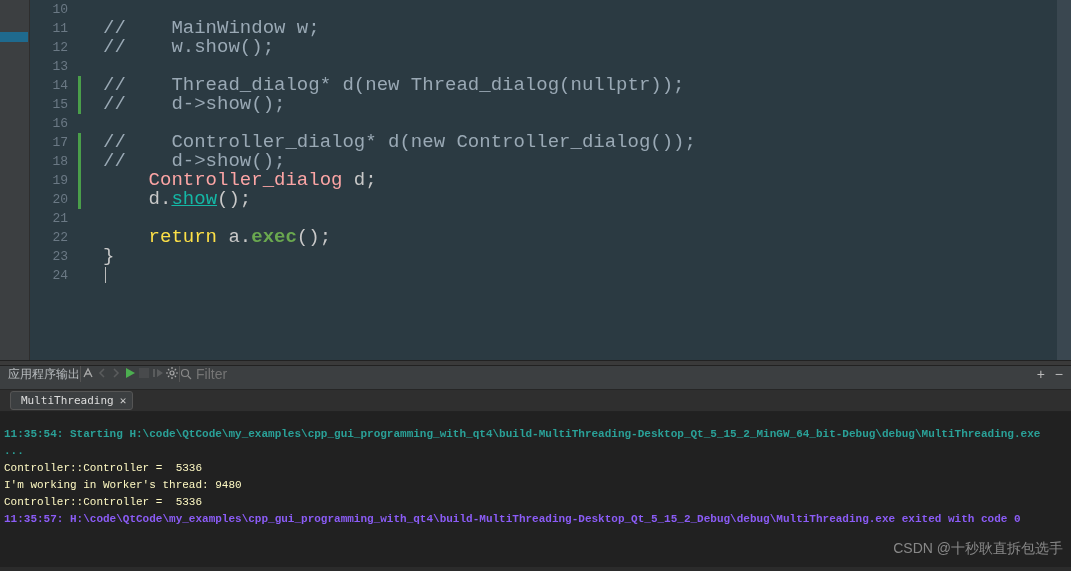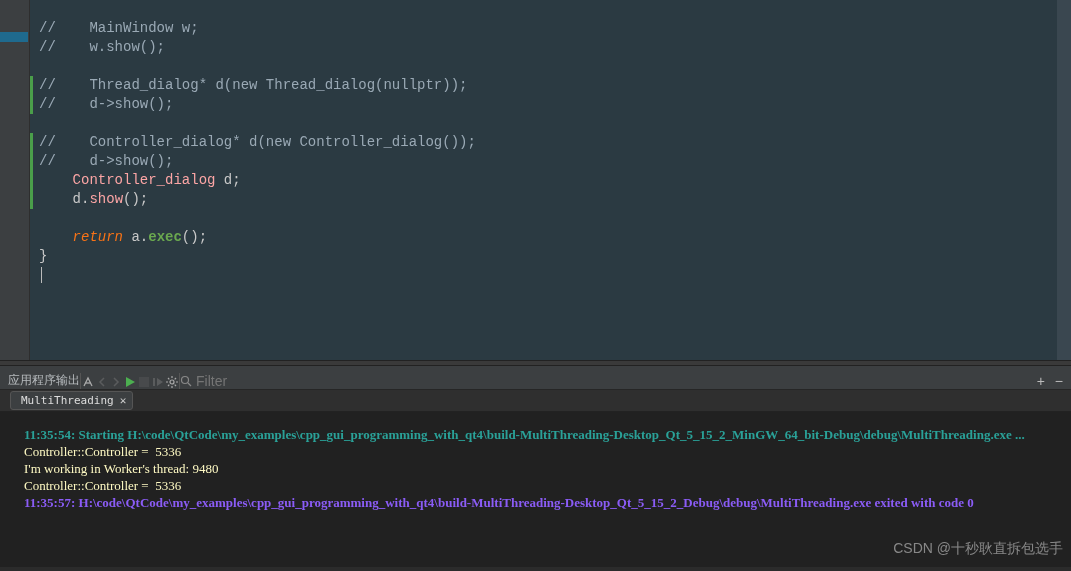--- a/index.html
+++ b/index.html
@@ -52,28 +52,29 @@
     }
     .change-bar .mark {
       height: 19px;
       width: 3px;
     }
     .change-bar .green { background: #4a9e4a; }
     .change-bar .none { background: transparent; }
     .code {
       flex: 1;
       line-height: 19px;
-      font-size: 14px;
+      font-size: 19px;
       white-space: pre;
       padding-left: 6px;
       position: relative;
-    }
-    .kw { color: #f97316; font-style: italic; }
+      margin-left: 16px;
+    }
+    .kw { color: #fde047; }
     .type { color: #fca5a5; }
-    .func { color: #fca5a5; }
+    .func { color: #14b8a6; text-decoration: underline; }
     .green-call { color: #6aa84f; font-weight: bold; }
     .comment { color: #9aa9b5; }
     .plain { color: #c8c8c8; }
     .cursor {
       display: inline-block;
       width: 1px;
       height: 16px;
       background: #bbb;
       vertical-align: middle;
       margin-left: 2px;
@@ -85,21 +86,21 @@
     .splitter {
       height: 6px;
       background: #3a3a3a;
       border-top: 1px solid #222;
       border-bottom: 1px solid #222;
     }
     .output-toolbar {
       background: #3c3f41;
       height: 24px;
       display: flex;
-      align-items: flex-end;
+      align-items: flex-start;
       padding: 0 8px;
       border-bottom: 1px solid #262626;
       color: #b7bbbe;
       font-size: 12px;
       font-family: 'Microsoft YaHei', SimHei, sans-serif;
     }
     .output-toolbar .title { font-family: SimSun, 'Microsoft YaHei', sans-serif; }
     .toolbar-sep { width: 1px; height: 16px; background: #555; }
     .toolbar-icon { width: 14px; height: 14px; display: flex; align-items: center; justify-content: center; color: #aaa; cursor: pointer; }
     .toolbar-icon.disabled { opacity: 0.4; cursor: default; }
@@ -133,23 +134,23 @@
       border-radius: 3px;
       display: flex;
       align-items: center;
       gap: 6px;
       font-family: Consolas, monospace;
     }
     .close-x { color: #ccc; cursor: pointer; font-size: 11px; }
     .output-body {
       background: #212121;
       color: #ddd;
-      padding: 14px 8px 6px 24px;
-      font-family: Liberation Serif, serif;
-      font-size: 13px;
+      padding: 14px 8px 6px 4px;
+      font-family: Liberation Mono, monospace;
+      font-size: 11px;
       line-height: 17px;
       white-space: pre-wrap;
       height: 155px;
       position: relative;
     }
     .out-blue { color: #2aa198; font-weight: bold; }
     .out-white { color: #fef9c3; }
     .out-green { color: #8b5cf6; font-weight: bold; }
     .watermark {
       position: absolute;
@@ -163,20 +164,37 @@
     .gutter-line { height: 19px; }
     .code-line { height: 19px; display: block;}
   </style>
 </head>
 <body>
 
 <div class="editor-area">
   <div class="left-sidebar">
     <div class="left-sidebar-accent"></div>
   </div>
+  <div class="gutter" id="gutter">
+      <div class="gutter-line">10</div>
+      <div class="gutter-line">11</div>
+      <div class="gutter-line">12</div>
+      <div class="gutter-line">13</div>
+      <div class="gutter-line">14</div>
+      <div class="gutter-line">15</div>
+      <div class="gutter-line">16</div>
+      <div class="gutter-line">17</div>
+      <div class="gutter-line">18</div>
+      <div class="gutter-line">19</div>
+      <div class="gutter-line">20</div>
+      <div class="gutter-line">21</div>
+      <div class="gutter-line">22</div>
+      <div class="gutter-line">23</div>
+      <div class="gutter-line">24</div>
+    </div>
   <div class="change-bar" id="changebar">
       <div class="mark none"></div>
       <div class="mark none"></div>
       <div class="mark none"></div>
       <div class="mark none"></div>
       <div class="mark green"></div>
       <div class="mark green"></div>
       <div class="mark none"></div>
       <div class="mark green"></div>
       <div class="mark green"></div>

